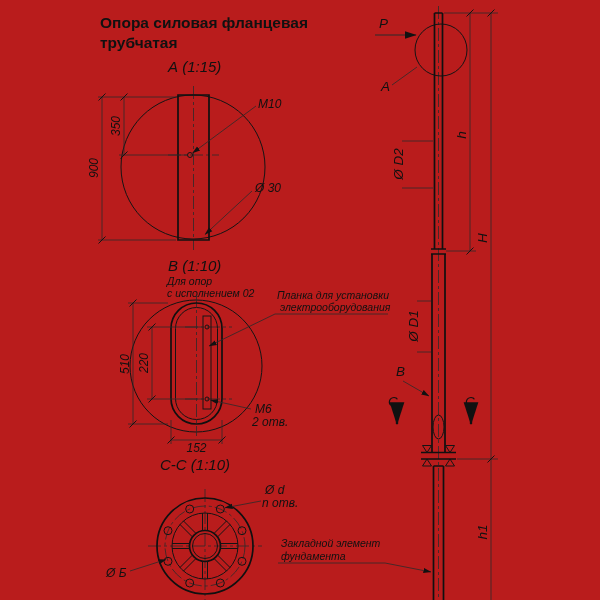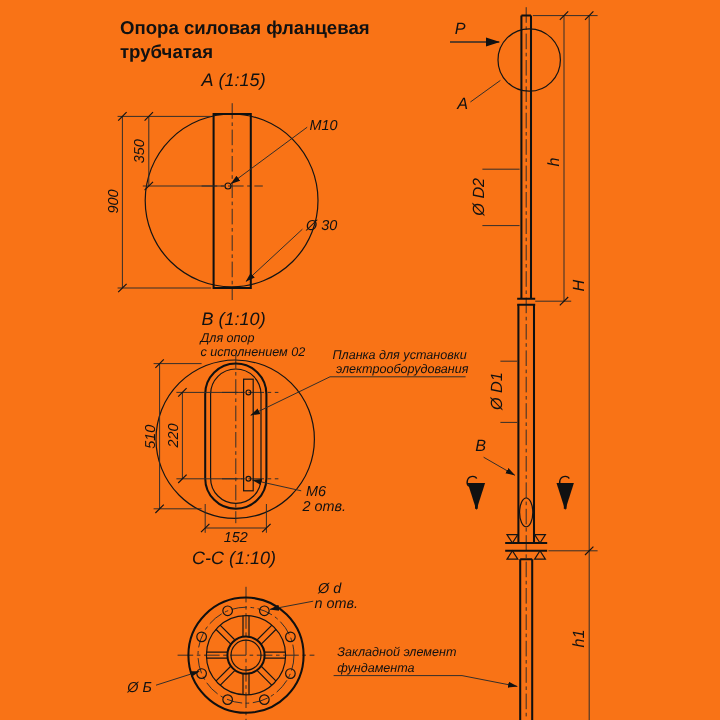--- a/index.html
+++ b/index.html
@@ -1,16 +1,16 @@
 <!DOCTYPE html>
 <html><head>
 <meta charset="utf-8">
 <style>
   html,body { margin:0; padding:0; background:#ffffff; }
-  .sheet { position:relative; width:600px; height:600px; background:#f97316; overflow:hidden; }
+  .sheet { position:relative; width:600px; height:600px; background:#b91c1c; overflow:hidden; }
   svg { font-family:"Liberation Sans", sans-serif; }
   .s   { stroke:#141414; stroke-width:1;   fill:none; }
   .s2  { stroke:#101010; stroke-width:1.7; fill:none; }
   .thin{ stroke:#2b2b2b; stroke-width:0.8; fill:none; }
   .thk { stroke:#101010; stroke-width:2.3; fill:none; }
   .cl  { stroke:#2b2b2b; stroke-width:0.8; fill:none; stroke-dasharray:13 3 3 3; }
   .t   { fill:#111; font-style:italic; font-size:12px; }
   .tl  { fill:#111; font-style:italic; font-size:15px; }
   .ts  { fill:#111; font-style:italic; font-size:10.5px; }
   .td  { fill:#111; font-style:italic; font-size:13.5px; }

